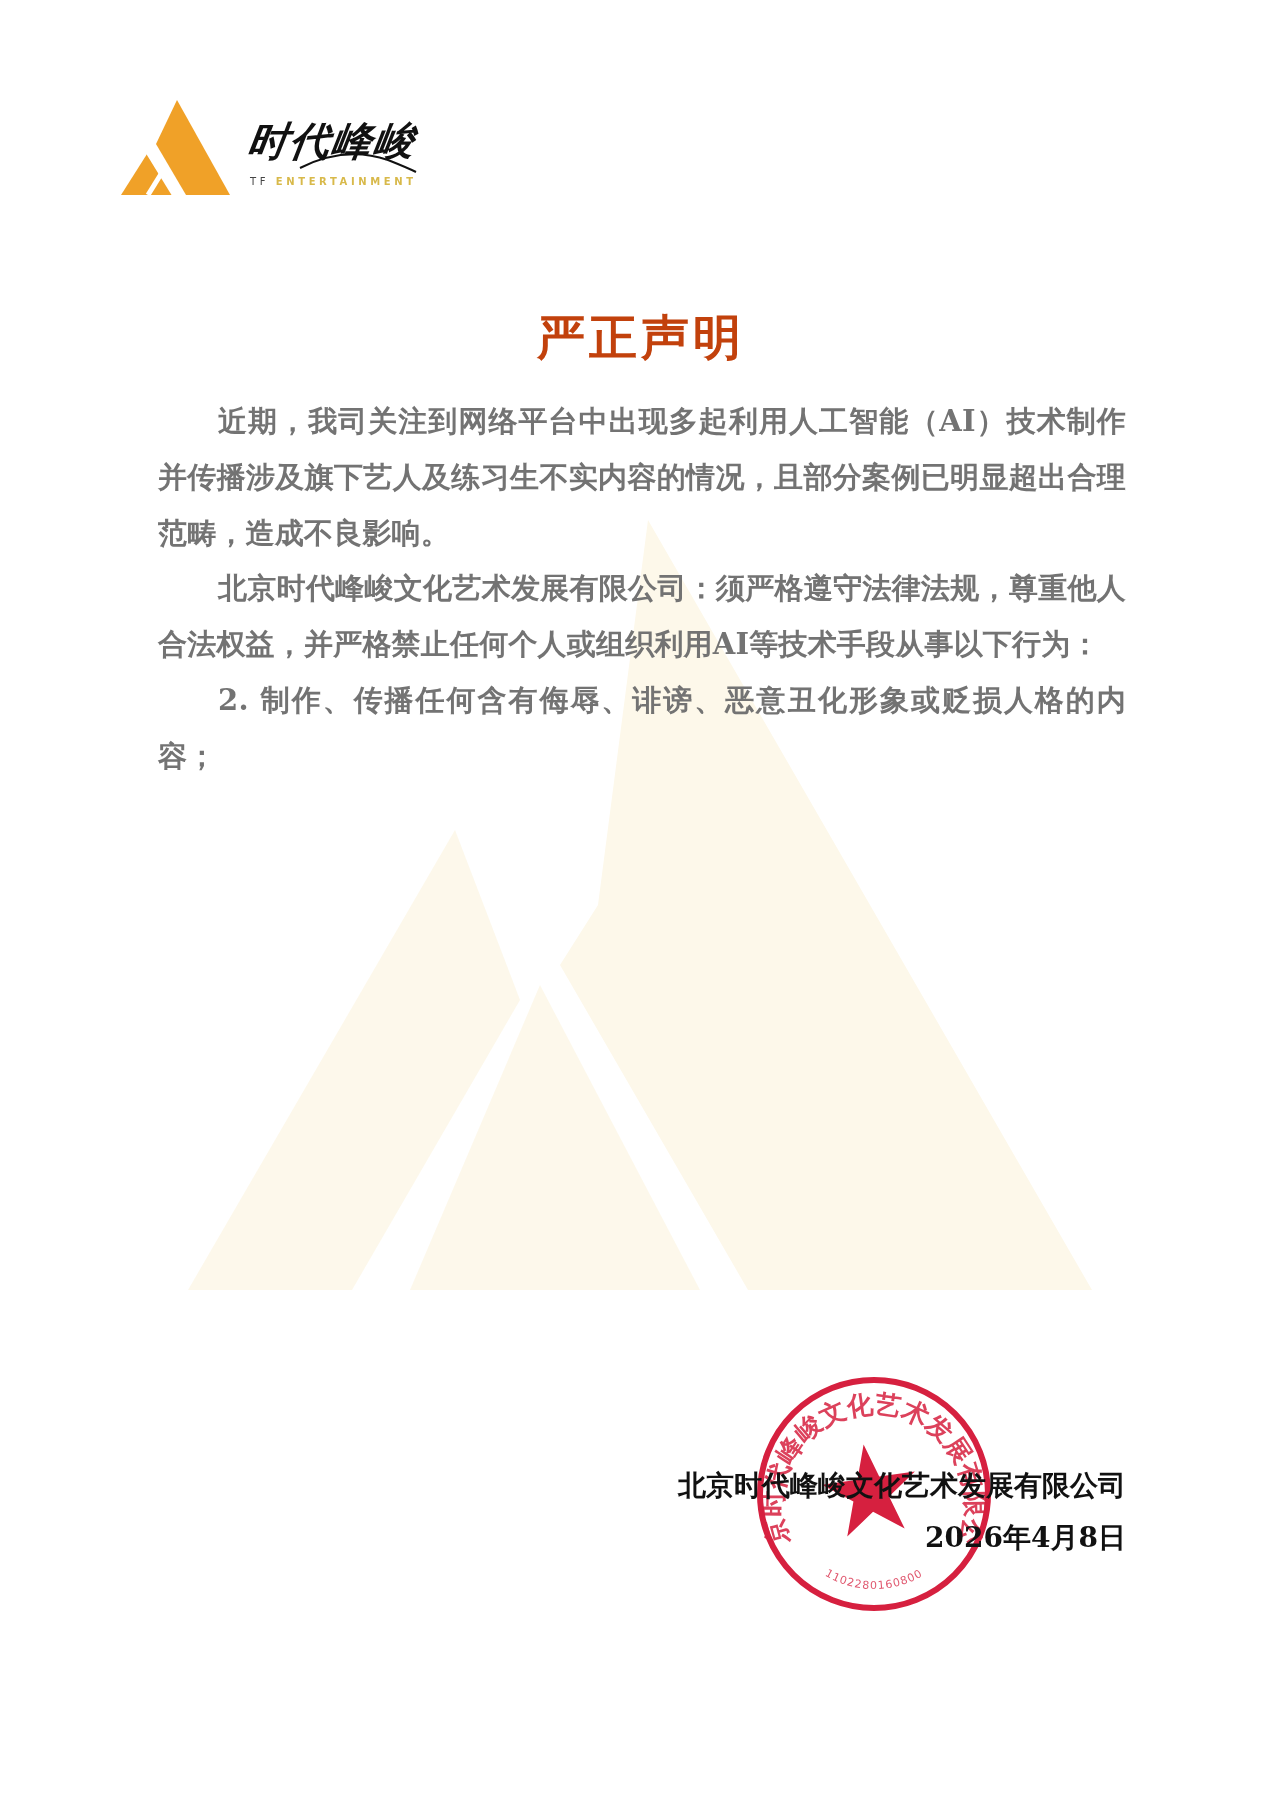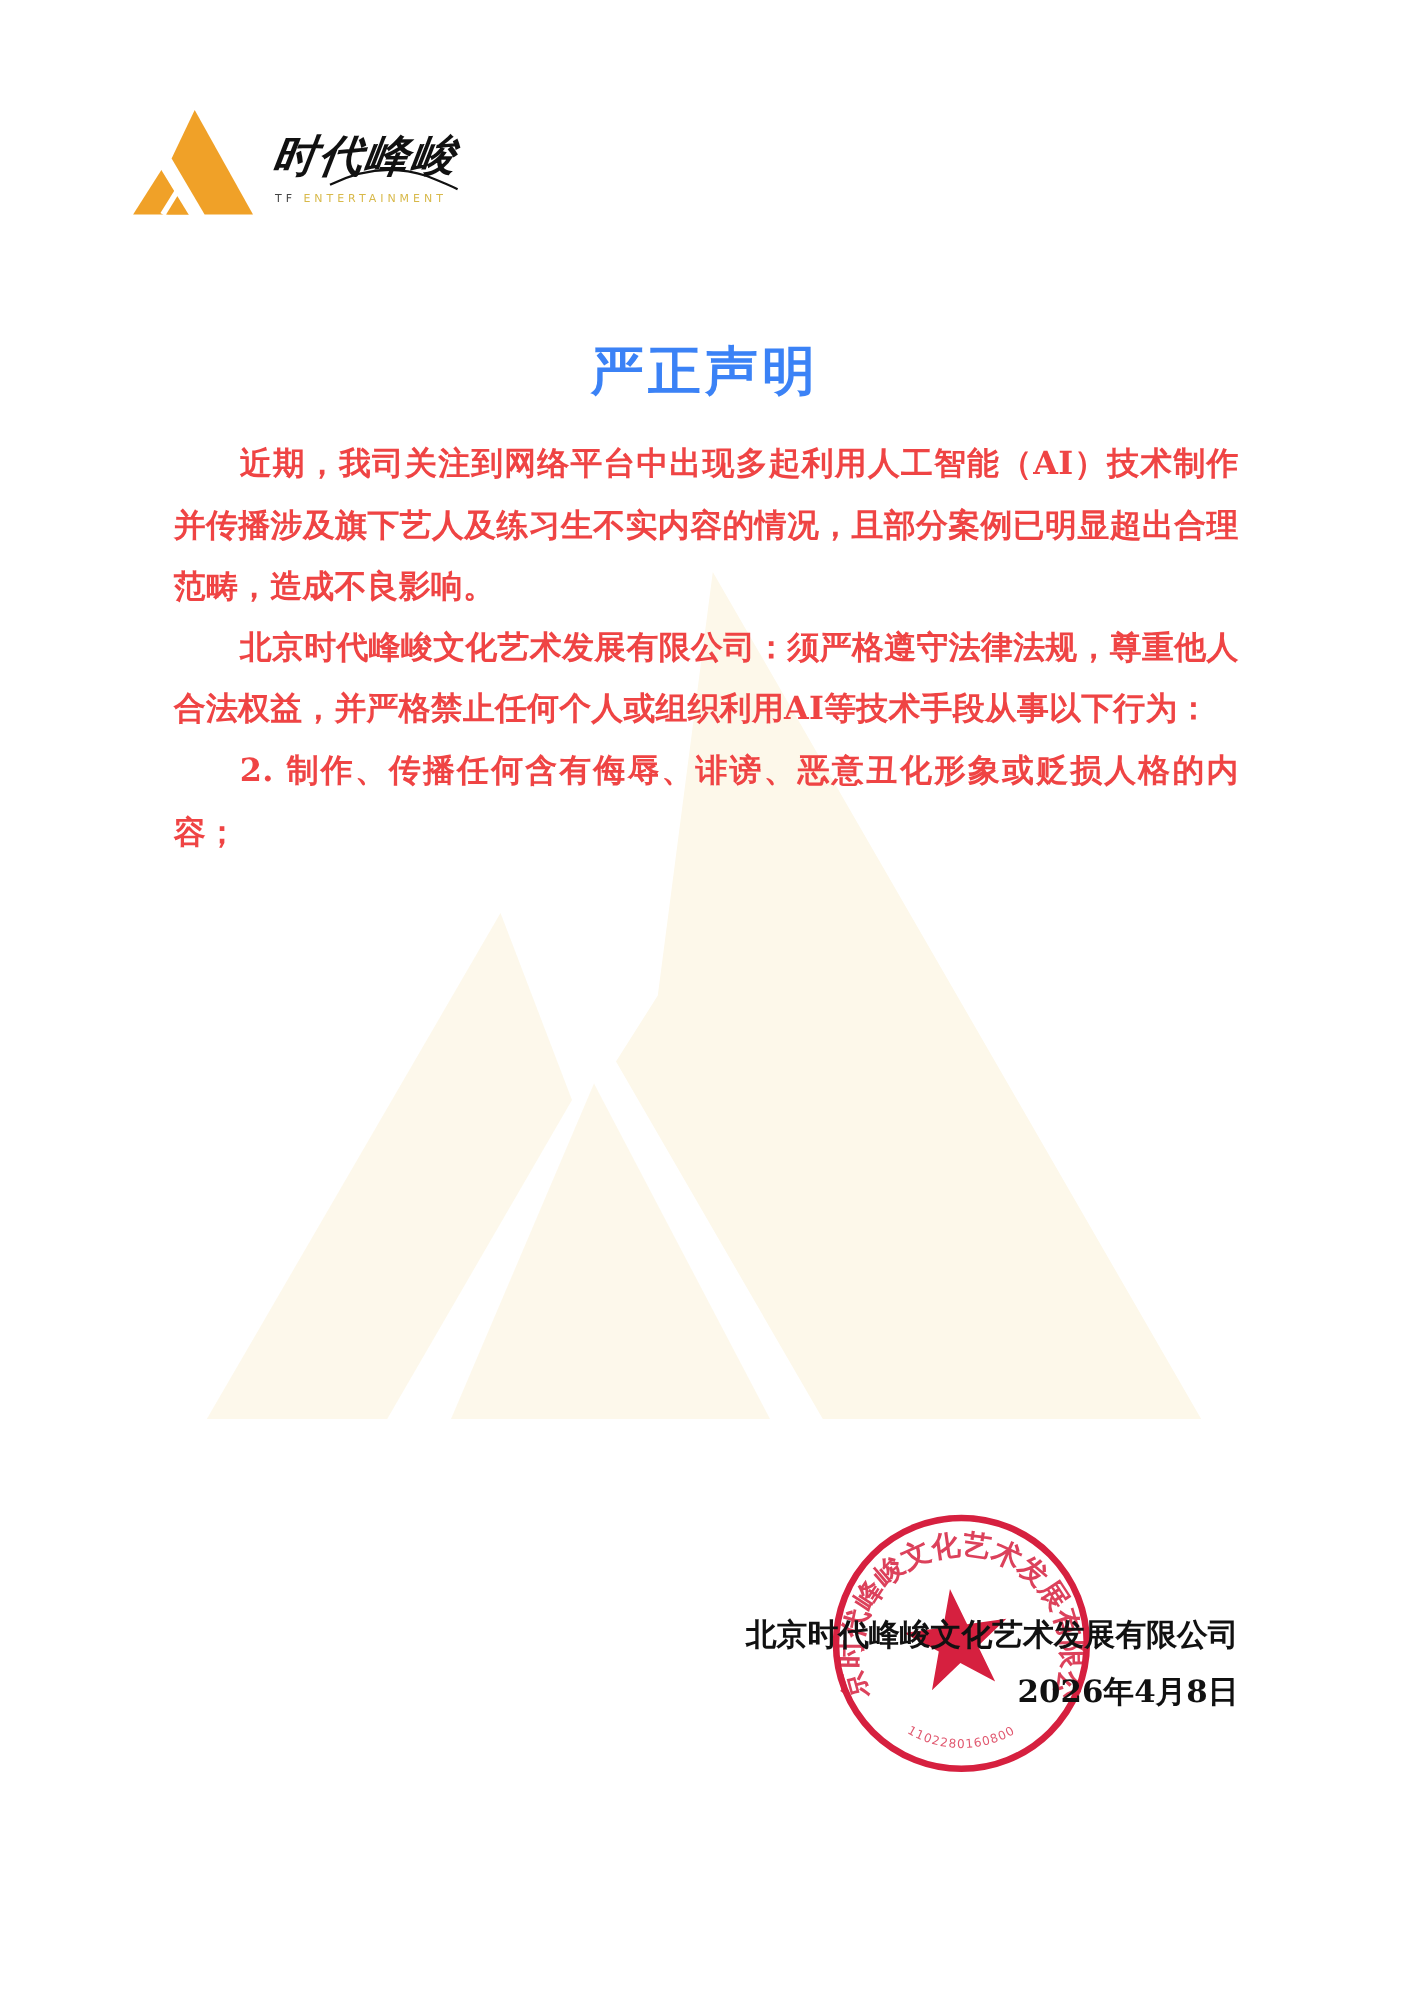--- a/index.html
+++ b/index.html
@@ -8,26 +8,26 @@
   .watermark { position: absolute; left: 0; top: 0; width: 1282px; height: 1808px; pointer-events: none; }
   .logo { position: absolute; left: 118px; top: 96px; width: 300px; height: 110px; }
   .logo svg.mark { position: absolute; left: 0; top: 0; }
   .logo .brand-cn { position: absolute; left: 130px; top: 18px; font-family: "DejaVu Serif", serif;
          font-size: 40px; font-weight: bold; font-style: italic; letter-spacing: 2px; color: #111;
          transform: skewX(-8deg); white-space: nowrap; }
   .logo .brand-swoosh { position: absolute; left: 180px; top: 50px; }
   .logo .brand-en { position: absolute; left: 132px; top: 80px; font-family: "DejaVu Sans", sans-serif;
          font-size: 10px; letter-spacing: 3.6px; white-space: nowrap; }
   .logo .brand-en .tf { color: #444; }
-  .logo .brand-en .ent { color: #d8b94a; }
+  .logo .brand-en .ent { color: #d8b94a; font-weight: bold; }
   .title { position: absolute; left: 0; width: 1282px; top: 306px; text-align: center;
            font-family: "DejaVu Sans", "Liberation Sans", sans-serif; font-weight: bold;
-           font-size: 48px; letter-spacing: 4px; color: #3b82f6; }
+           font-size: 48px; letter-spacing: 4px; color: #c2410c; }
   .body { position: absolute; left: 158px; top: 394px; width: 968px;
-          font-size: 29px; line-height: 55.8px; font-weight: bold; color: #ef4444;
+          font-size: 29px; line-height: 55.8px; font-weight: bold; color: #737373;
           font-family: "DejaVu Serif", "Liberation Serif", serif; letter-spacing: 0.2px; }
   .body p { margin: 0; text-indent: 60px; text-align: justify; text-align-last: left; }
   .signature { position: absolute; right: 156px; top: 1460px; text-align: right;
                font-family: "DejaVu Serif", "Liberation Serif", serif; font-weight: bold;
                font-size: 28px; line-height: 52px; color: #111; z-index: 3; }
   .stamp { position: absolute; left: 752px; top: 1372px; width: 244px; height: 244px; z-index: 2; mix-blend-mode: multiply; }
 </style>
 </head>
 <body>
 

